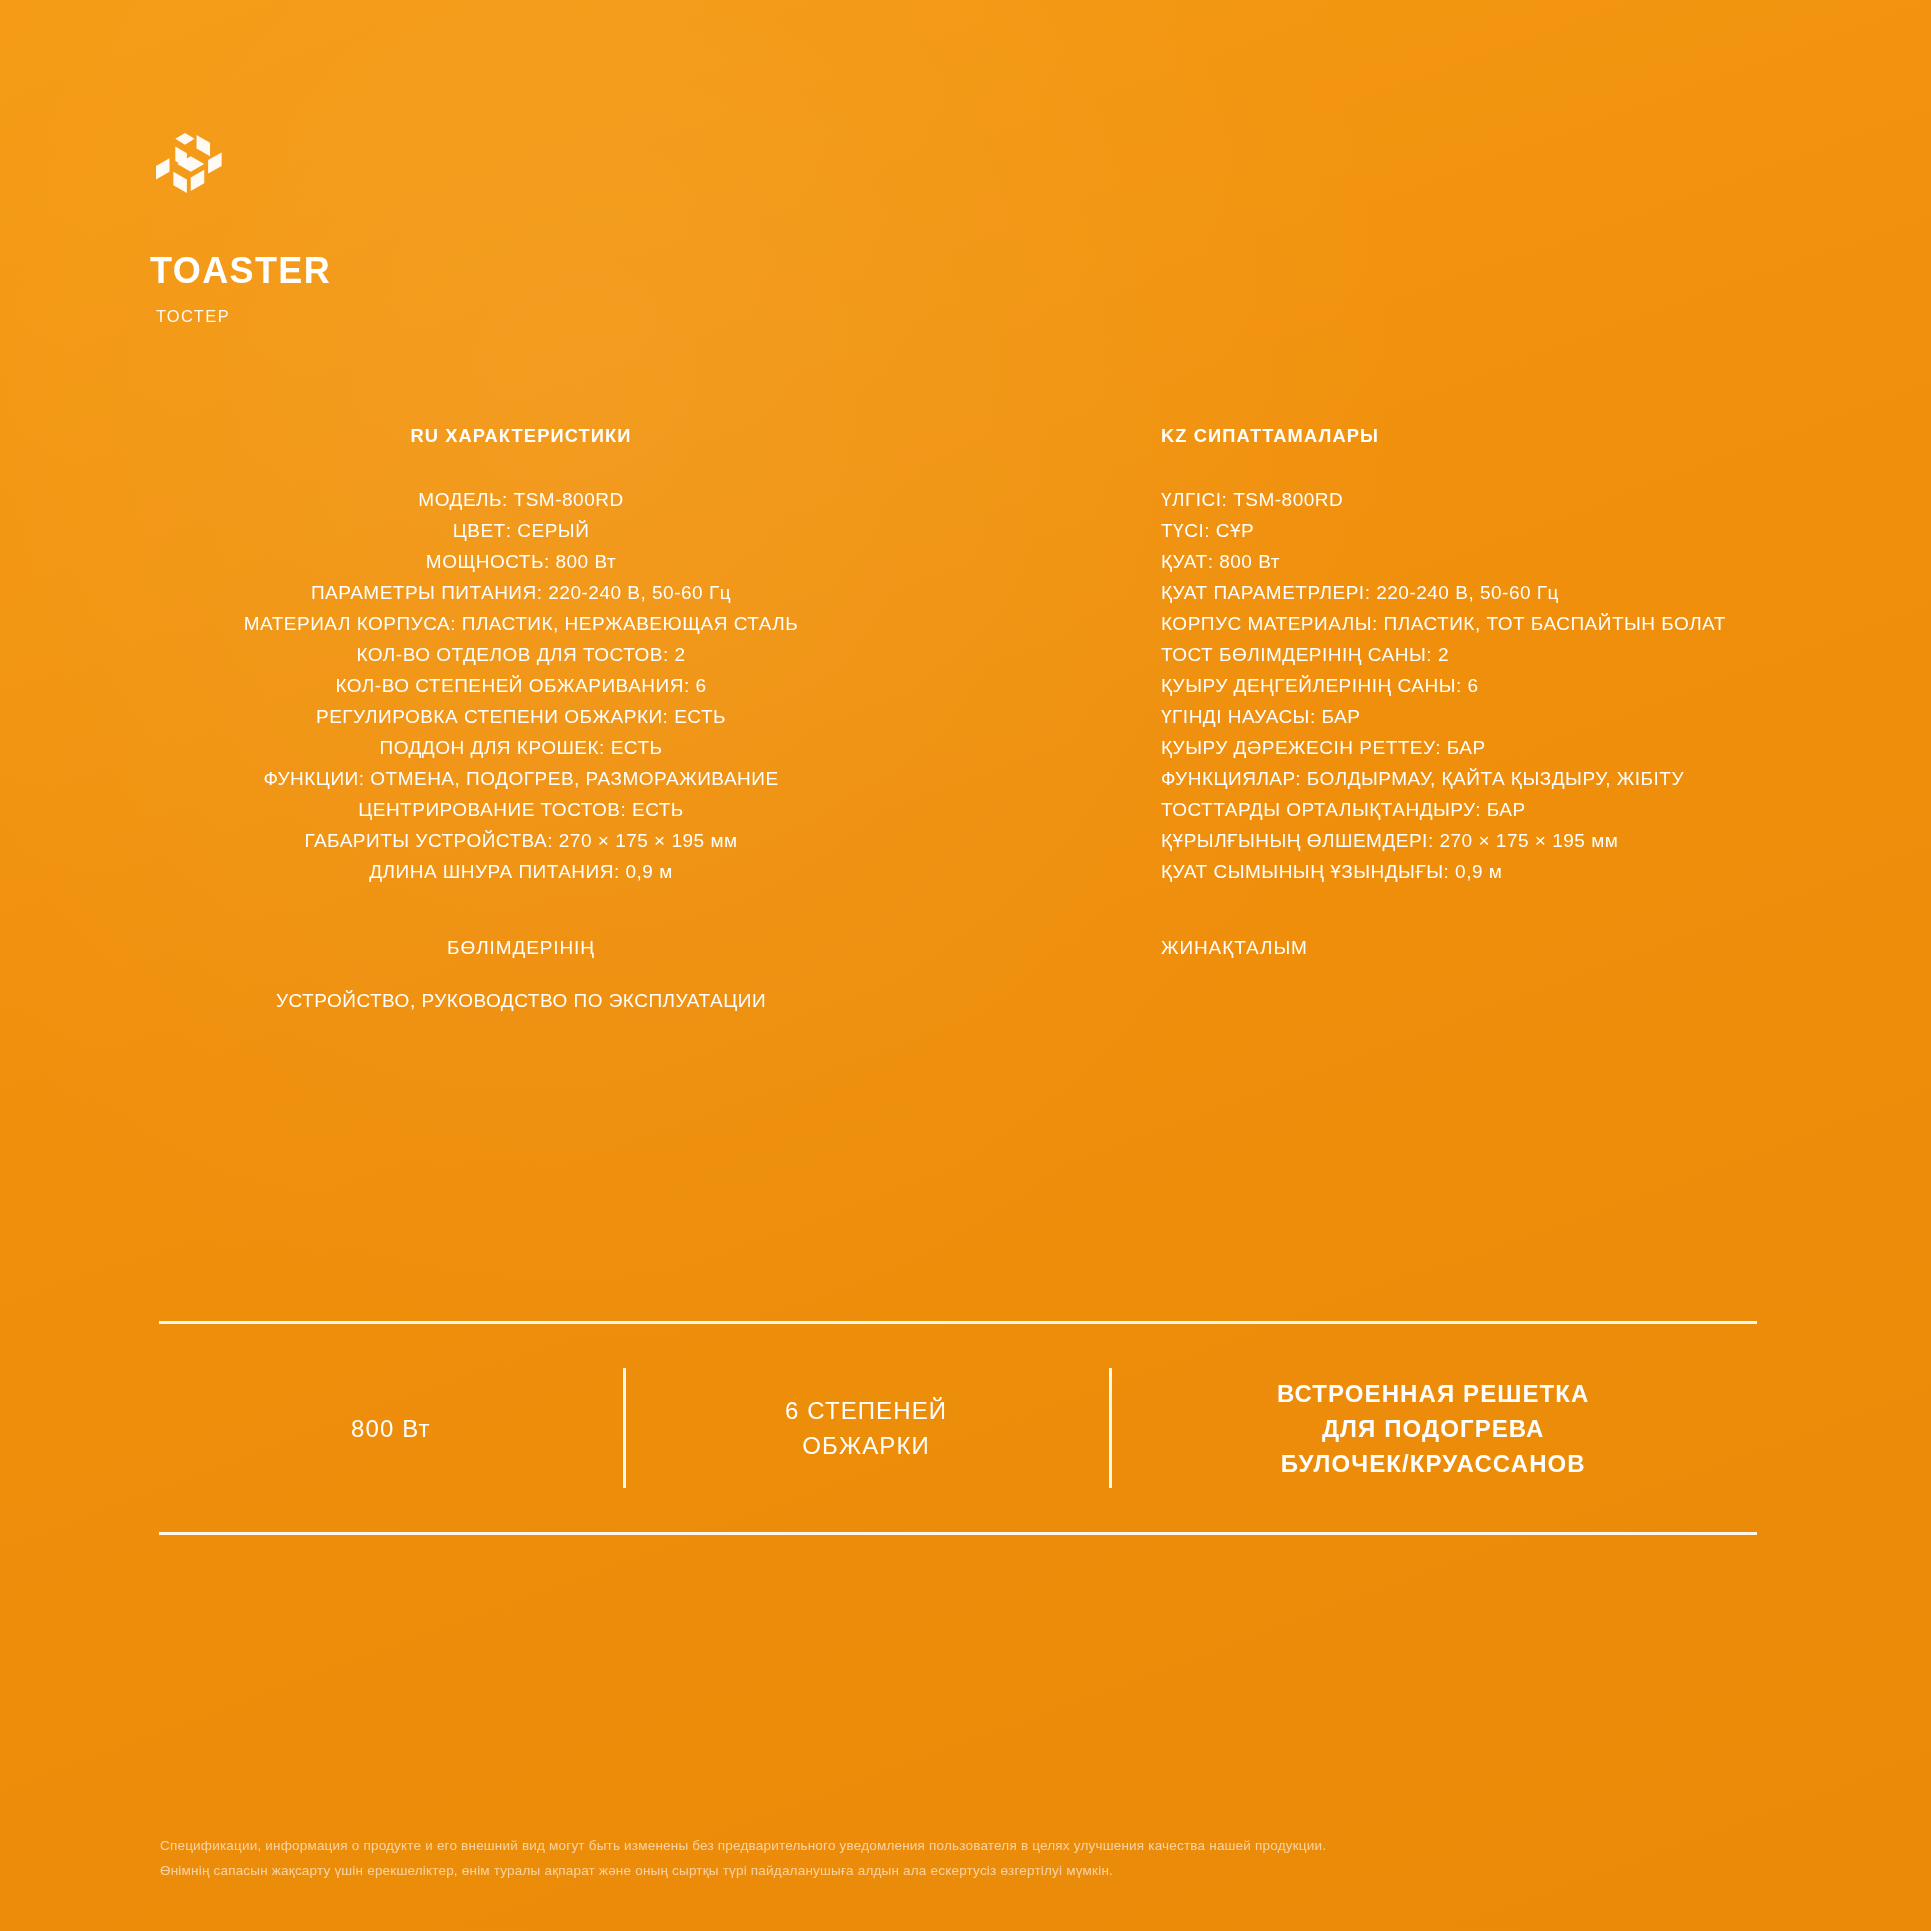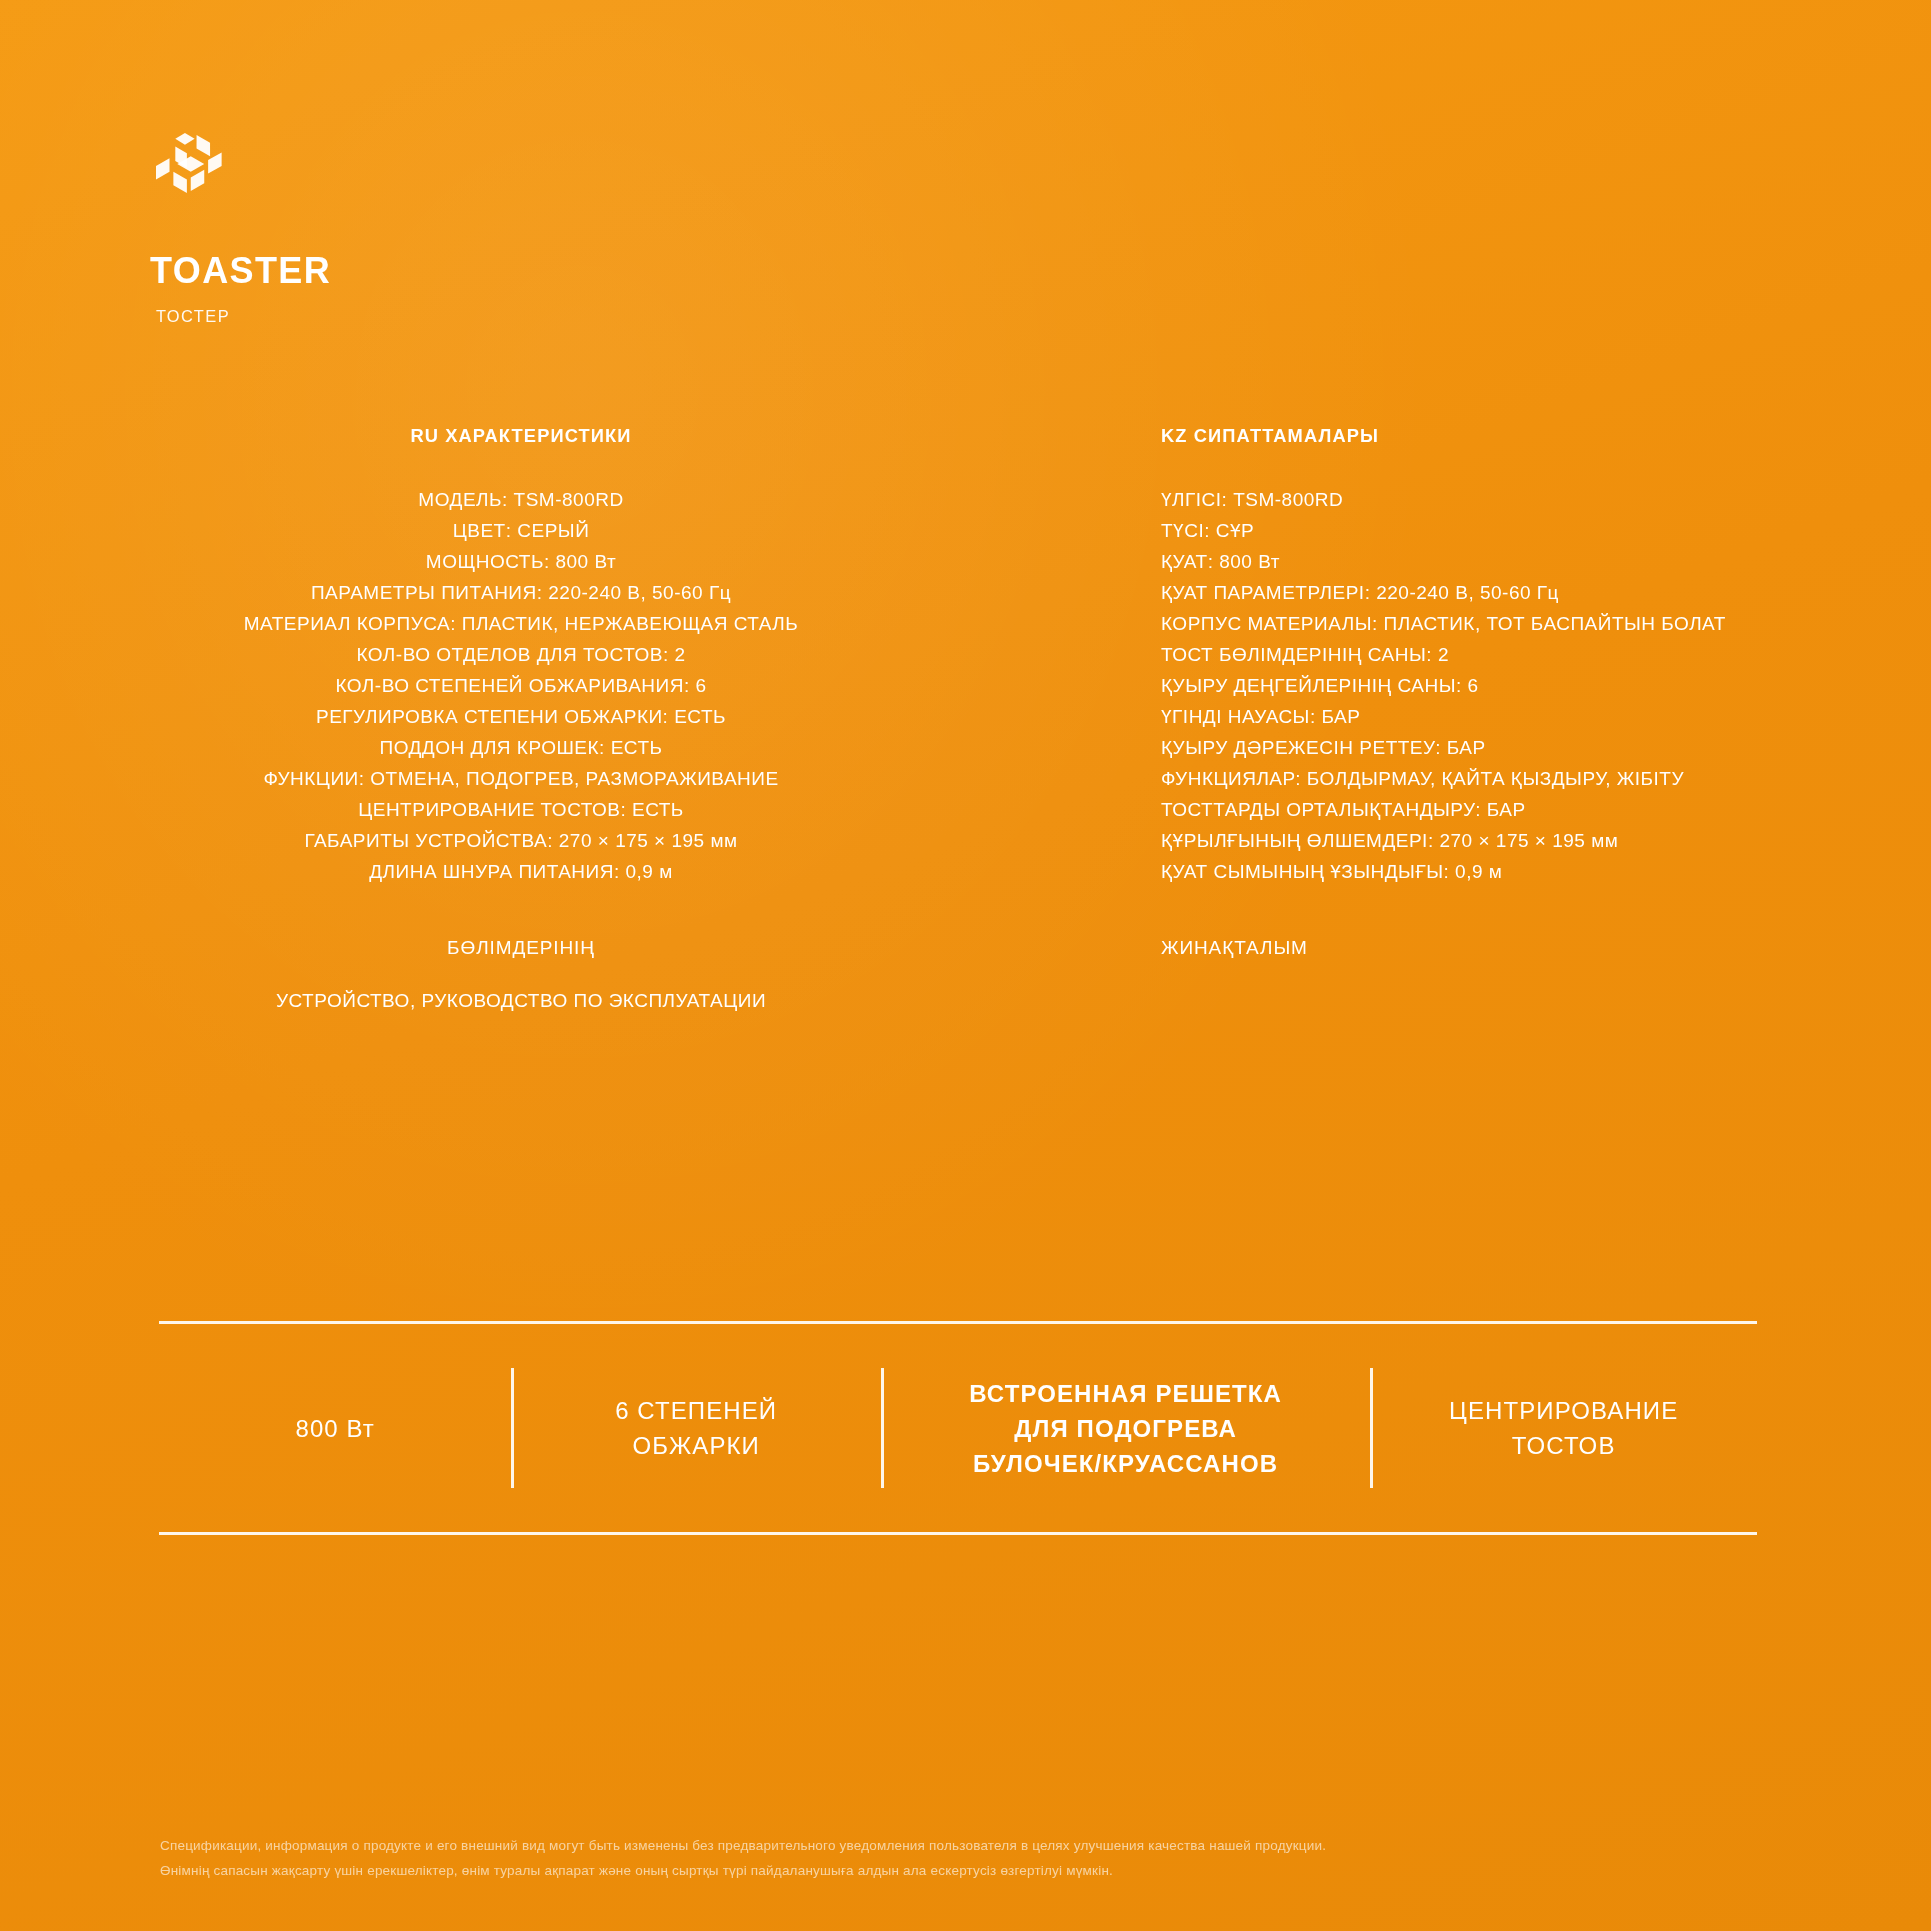--- a/index.html
+++ b/index.html
@@ -228,21 +228,20 @@
       <div class="pack-head">ЖИНАҚТАЛЫМ</div>
     </div>
 
     <div class="feature-bar">
       <div class="rule rule-top"></div>
       <div class="rule rule-bottom"></div>
       <div class="features">
         <div class="feature f1">800 Вт</div>
         <div class="feature f2">6 СТЕПЕНЕЙ<br>ОБЖАРКИ</div>
         <div class="feature f3">ВСТРОЕННАЯ РЕШЕТКА<br>ДЛЯ ПОДОГРЕВА<br>БУЛОЧЕК/КРУАССАНОВ</div>
-        <div class="feature f4">ЦЕНТРИРОВАНИЕ<br>ТОСТОВ</div>
       </div>
     </div>
 
     <div class="footnote">
       <div>Спецификации, информация о продукте и его внешний вид могут быть изменены без предварительного уведомления пользователя в целях улучшения качества нашей продукции.</div>
       <div>Өнімнің сапасын жақсарту үшін ерекшеліктер, өнім туралы ақпарат және оның сыртқы түрі пайдаланушыға алдын ала ескертусіз өзгертілуі мүмкін.</div>
     </div>
 
   </div>
 </div>

